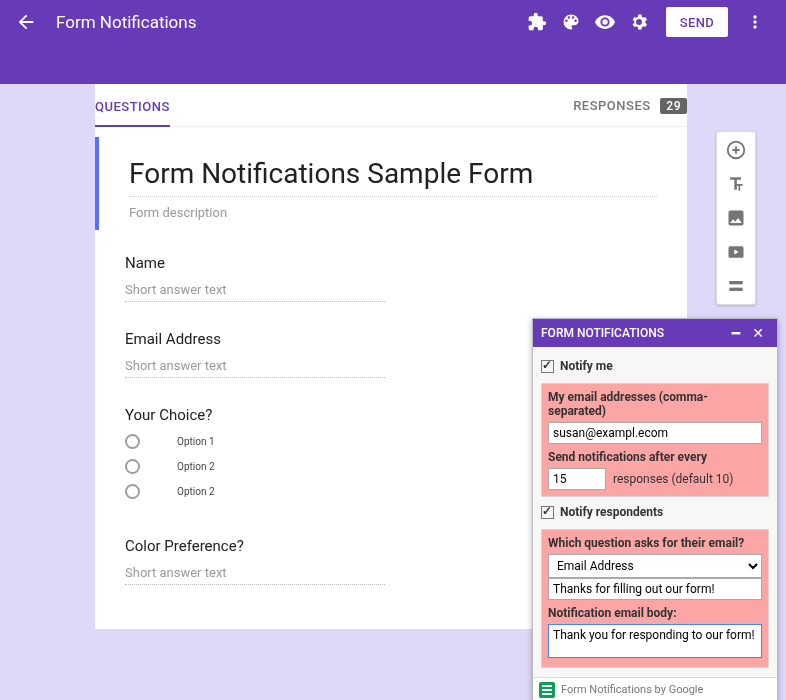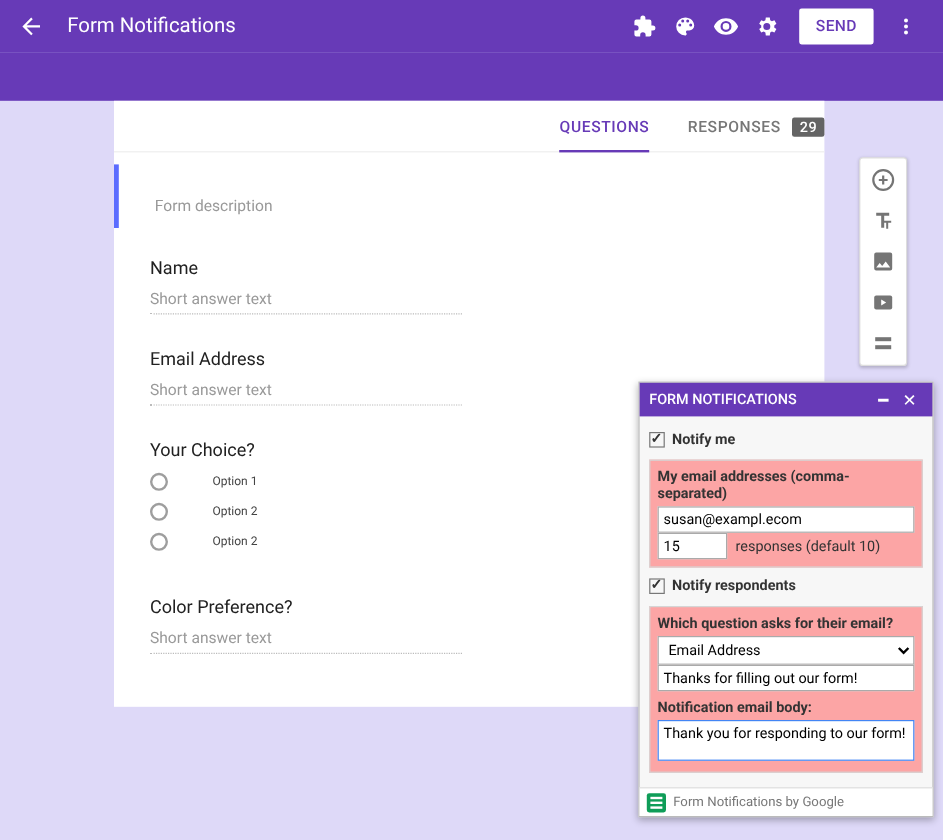--- a/index.html
+++ b/index.html
@@ -11,21 +11,21 @@
     .hdr .title { font-size:17px; margin-left:18px; flex:0 0 auto;}
     .hdr .spacer { flex:1; }
     .hdr .hicon { width:34px; height:34px; display:flex; align-items:center; justify-content:center; cursor:pointer;}
     .send-btn { background:#fff; color:#673ab7; border:none; height:30px; padding:0 14px; font-size:13px; font-weight:500; border-radius:2px; margin:0 10px; cursor:pointer; letter-spacing:.3px;}
 
     
     .subband { height:40px; background:#673ab7;}
 
     
     .card-holder { position:absolute; left:95px; top:84px; width:592px; background:#fff; }
-    .tabrow { height:43px; display:flex; align-items:center; justify-content:flex-end; gap:32px; border-bottom:1px solid #eee; font-size:13px; }
+    .tabrow { height:43px; display:flex; align-items:center; justify-content:space-between; gap:32px; border-bottom:1px solid #eee; font-size:13px; }
     .tab { color:#777; font-weight:500; letter-spacing:.5px; padding-bottom:12px; padding-top:14px; cursor:pointer; position:relative;}
     .tab.active { color:#673ab7; }
     .tab.active::after { content:""; position:absolute; left:0; right:0; bottom:-1px; height:2px; background:#673ab7;}
     .badge { display:inline-block; background:#646464; color:#fff; font-size:12px; padding:1px 6px; border-radius:2px; margin-left:6px;}
 
     .form-area { padding:10px 0 30px 0;}
     .title-block { padding:20px 30px 10px 30px; border-left:4px solid #5b6cff; margin-bottom:10px;}
     .question-block { padding:14px 30px; }
     .form-title { font-size:28px; font-weight:400; color:#212121; border-bottom:1px dotted #ccc; padding-bottom:6px;}
     .form-desc { color:#999; font-size:13px; margin-top:8px;}
@@ -104,20 +104,21 @@
 <div class="card-holder">
   <div class="tabrow">
     <div class="tab active">QUESTIONS</div>
     <div class="tab">
       <span>RESPONSES</span>
       <span class="badge">29</span>
     </div>
   </div>
   <div class="form-area">
     <div class="title-block">
+      <div class="form-title">Form Notifications Sample Form</div>
       <div class="form-desc">Form description</div>
     </div>
 
     <div class="question-block">
       <div class="q-label">Name</div>
       <span class="q-sa">Short answer text</span>
     </div>
 
     <div class="question-block">
       <div class="q-label">Email Address</div>
@@ -187,20 +188,21 @@
     <span class="wc">✕</span>
   </div>
   <div class="addon-body">
     <div class="chk-row">
       <span class="chk"></span>
       <span>Notify me</span>
     </div>
     <div class="grp">
       <div class="grp-label">My email addresses (comma-separated)</div>
       <input type="text" value="susan@exampl.ecom" style="">
+      <div class="grp-label" style="margin-top:6px">Send notifications after every</div>
       <div class="half">
         <input type="text" value="15" style="">
         <span>responses (default 10)</span>
       </div>
     </div>
     <div class="chk-row">
       <span class="chk"></span>
       <span>Notify respondents</span>
     </div>
     <div class="grp">

